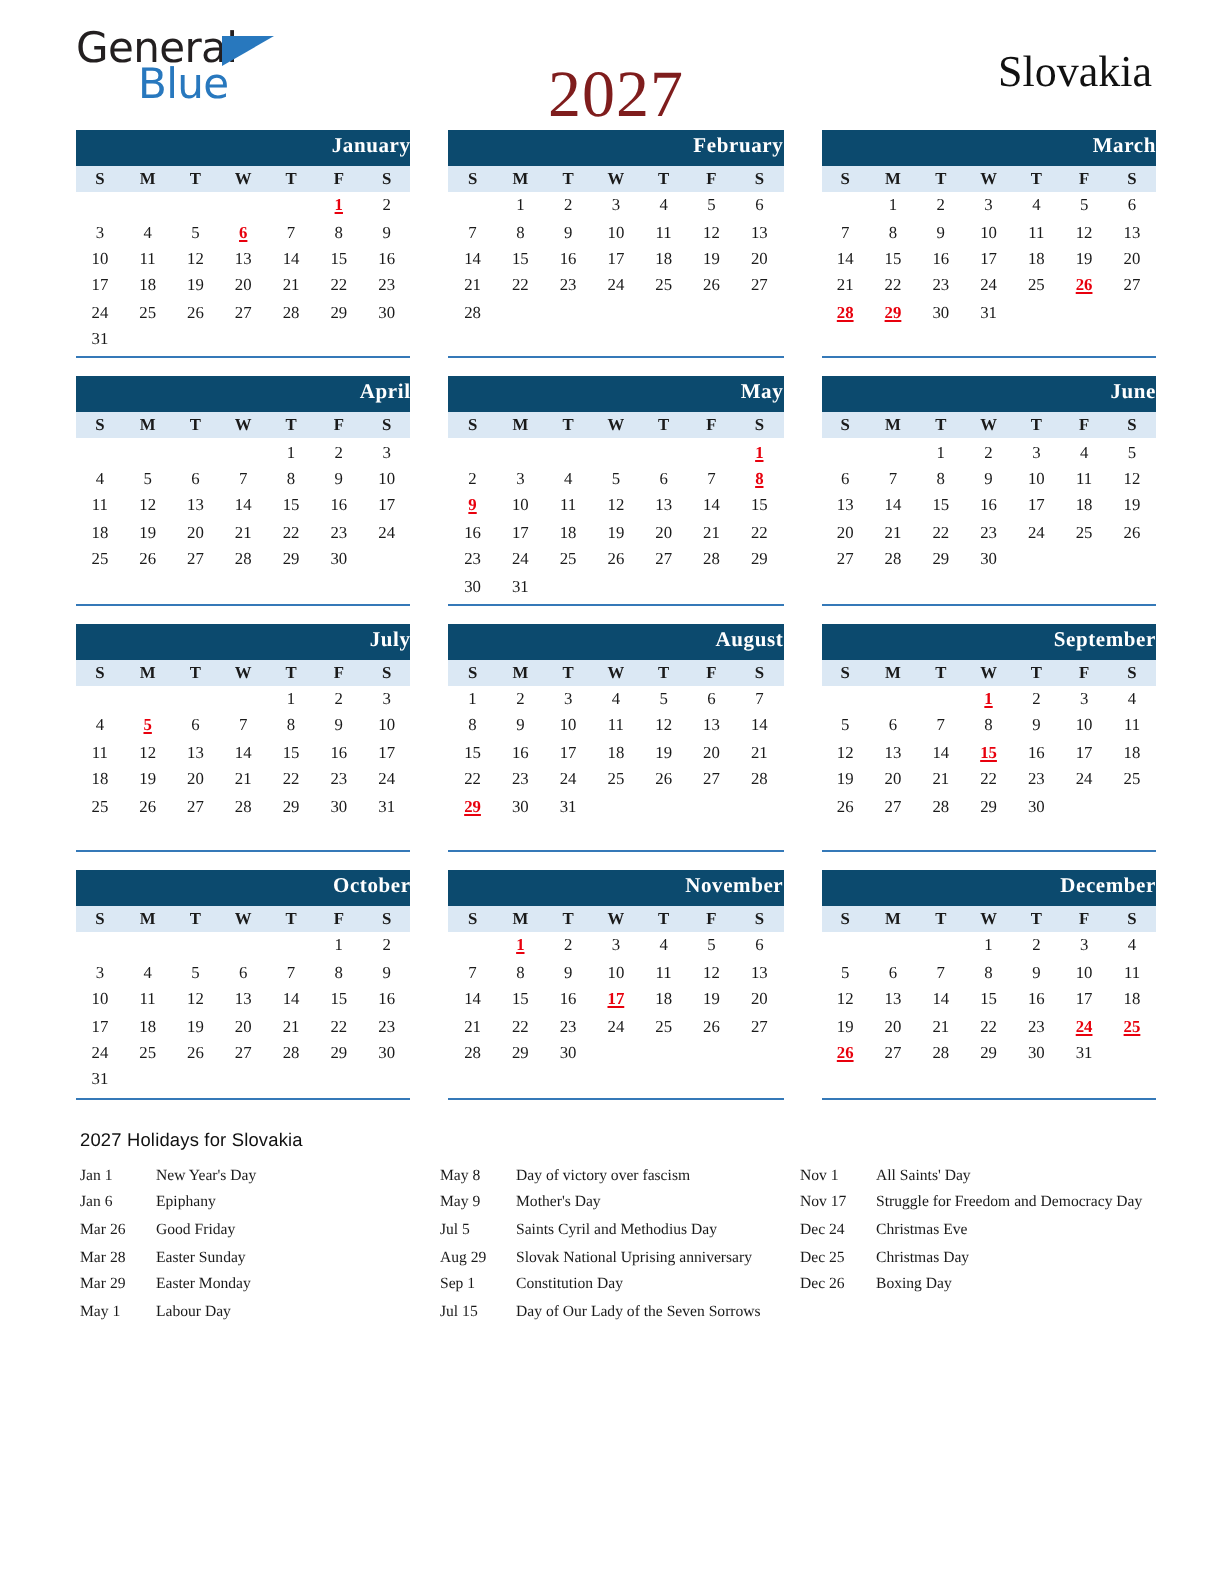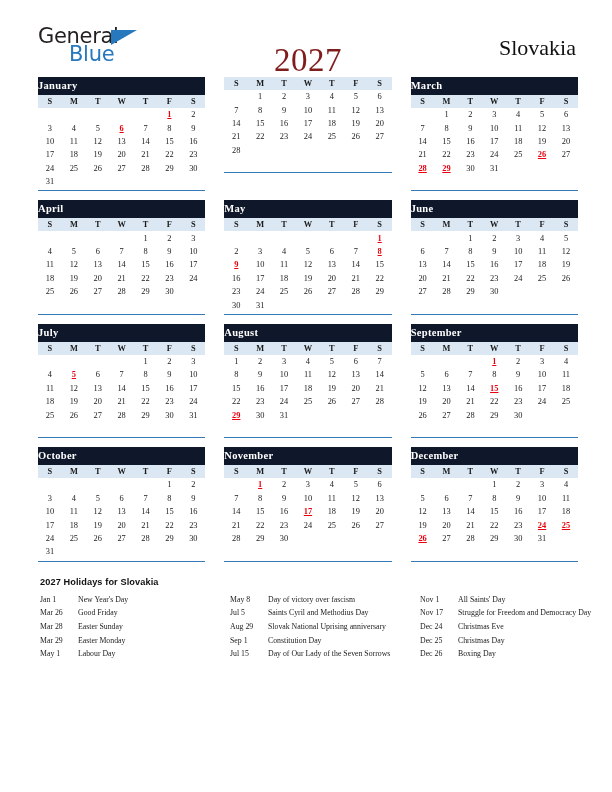--- a/index.html
+++ b/index.html
@@ -12,21 +12,21 @@
     height: 792px;
     font-family: "Liberation Sans", sans-serif;
     color: #1a1a1a;
     position: relative;
     overflow: hidden;
   }
   .page {
     width: 612px;
     height: 792px;
     box-sizing: border-box;
-    padding: 22px 34px 0 38px;
+    padding: 10px 34px 0 38px;
     position: relative;
   }
 
   
   .header {
     height: 48px;
     display: flex;
     align-items: flex-start;
     justify-content: space-between;
     position: relative;
@@ -93,23 +93,23 @@
     column-gap: 19px;
     row-gap: 0px;
     margin-top: 7px;
   }
   .month {
     width: 100%;
     margin-bottom: 0;
     padding-bottom: 9px;
   }
   .month-name {
-    background: #0f172a;
+    background: #0c4a6e;
     color: #ffffff;
-    text-align: left;
+    text-align: right;
     font-size: 10.5px;
     font-weight: bold;
     font-family: "Liberation Serif", serif;
     letter-spacing: 0.3px;
     padding: 3px 0 3px 0;
     line-height: 1.15;
   }
   table.cal {
     width: 100%;
     border-collapse: collapse;
@@ -144,30 +144,30 @@
     margin-top: 2px;
   }
 
   
   .legend {
     margin-top: 6px;
     padding-left: 2px;
   }
   .legend-title {
     font-size: 9.2px;
-    font-weight: bold;
+    font-weight: normal;
     font-family: "Liberation Sans", sans-serif;
     color: #111;
     margin-bottom: 7px;
     letter-spacing: 0.1px;
   }
   .legend-cols {
     display: grid;
     grid-template-columns: 178px 178px 178px;
-    column-gap: 12px;
+    column-gap: 2px;
   }
   .legend-col {
     font-family: "Liberation Serif", serif;
     font-size: 7.8px;
     color: #1a1a1a;
   }
   .legend-row {
     display: flex;
     align-items: flex-start;
     margin-bottom: 2.6px;
@@ -268,20 +268,21 @@
               <td>&nbsp;</td>
               <td>&nbsp;</td>
               <td>&nbsp;</td>
               <td>&nbsp;</td>
             </tr>
           </tbody>
         </table>
         <div class="month-rule"></div>
       </div>
       <div class="month">
+        <div class="month-name">February</div>
         <table class="cal">
           <thead>
             <tr>
               <th>S</th>
               <th>M</th>
               <th>T</th>
               <th>W</th>
               <th>T</th>
               <th>F</th>
               <th>S</th>
@@ -1080,40 +1081,48 @@
 
   <div class="legend">
     <div class="legend-title">2027 Holidays for Slovakia</div>
     <div class="legend-cols" id="legend-container">
         <div class="legend-col">
           <div class="legend-row">
             <span class="legend-date">Jan 1</span>
             <span class="legend-name">New Year's Day</span>
           </div>
           <div class="legend-row">
+            <span class="legend-date">Jan 6</span>
+            <span class="legend-name">Epiphany</span>
+          </div>
+          <div class="legend-row">
             <span class="legend-date">Mar 26</span>
             <span class="legend-name">Good Friday</span>
           </div>
           <div class="legend-row">
             <span class="legend-date">Mar 28</span>
             <span class="legend-name">Easter Sunday</span>
           </div>
           <div class="legend-row">
             <span class="legend-date">Mar 29</span>
             <span class="legend-name">Easter Monday</span>
           </div>
           <div class="legend-row">
             <span class="legend-date">May 1</span>
             <span class="legend-name">Labour Day</span>
           </div>
         </div>
         <div class="legend-col">
           <div class="legend-row">
             <span class="legend-date">May 8</span>
             <span class="legend-name">Day of victory over fascism</span>
+          </div>
+          <div class="legend-row">
+            <span class="legend-date">May 9</span>
+            <span class="legend-name">Mother's Day</span>
           </div>
           <div class="legend-row">
             <span class="legend-date">Jul 5</span>
             <span class="legend-name">Saints Cyril and Methodius Day</span>
           </div>
           <div class="legend-row">
             <span class="legend-date">Aug 29</span>
             <span class="legend-name">Slovak National Uprising anniversary</span>
           </div>
           <div class="legend-row">

